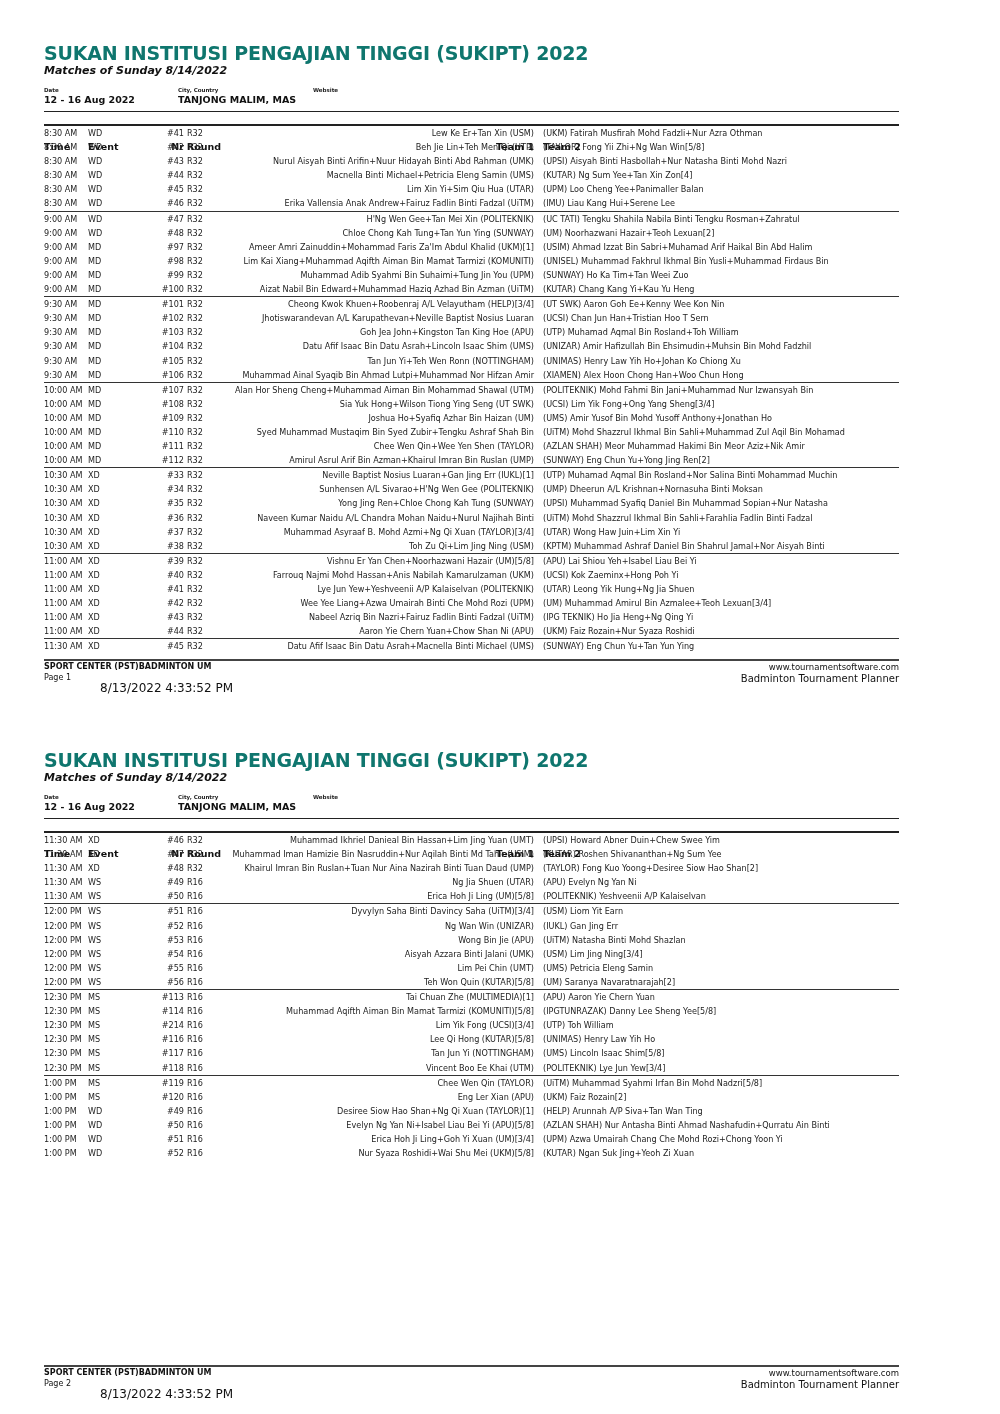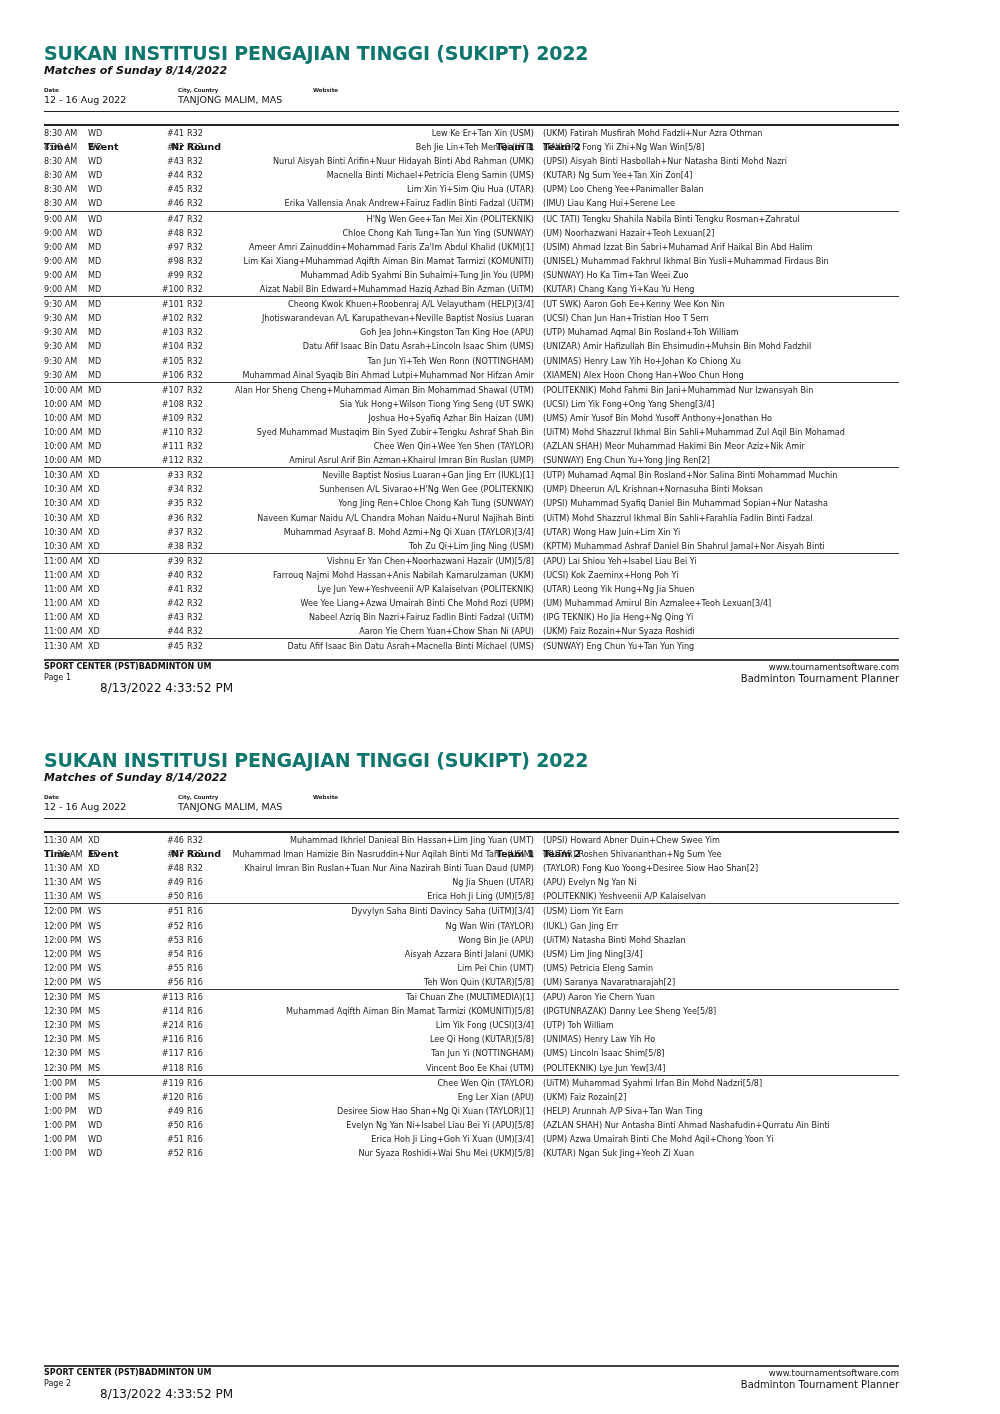--- a/index.html
+++ b/index.html
@@ -2,21 +2,21 @@
 <html><head>
 <meta charset="utf-8">
 <style>
   html, body { margin: 0; padding: 0; background: #ffffff; }
   body { width: 1000px; height: 1414px; position: relative; font-family: "DejaVu Sans", sans-serif; color: #111; overflow: hidden; }
   .page { position: absolute; left: 44px; width: 855px; }
   .title { font-family: "DejaVu Sans", sans-serif; font-weight: bold; font-size: 19px; letter-spacing: -0.2px; line-height: 22px; color: #0f766e; white-space: nowrap; }
   .subtitle { font-family: "DejaVu Sans", sans-serif; font-weight: bold; font-style: italic; font-size: 11px; line-height: 13px; color: #111; }
   .meta { position: relative; height: 24px; margin-top: 10px; }
   .meta .lbl { position: absolute; top: 0; font-size: 5.5px; font-weight: bold; color: #222; }
-  .meta .val { position: absolute; top: 7px; font-size: 9.5px; font-weight: normal; color: #111; white-space: nowrap; }
+  .meta .val { position: absolute; top: 7px; font-size: 9.5px; font-weight: bold; color: #111; white-space: nowrap; }
   .hdr { position: relative; height: 12px; border-top: 1px solid #222; border-bottom: 2px solid #222; }
   .hdr span { position: absolute; top: 0; font-size: 9.5px; font-weight: bold; line-height: 12px; white-space: nowrap; margin-top: 29px; }
   .rows { position: relative; }
   .row { position: relative; height: 14.1px; font-family: "DejaVu Sans", sans-serif; font-size: 8.1px; line-height: 14px; color: #222; white-space: nowrap; }
   .row.grp { border-top: 1px solid #333; }
   .row span { position: absolute; top: 0; }
   .c-time { left: 0; }
   .c-event { left: 44px; }
   .c-nr { left: 108px; width: 32px; text-align: right; }
   .c-round { left: 143px; }
@@ -428,21 +428,21 @@
         <span class="c-nr">#51</span>
         <span class="c-round">R16</span>
         <span class="c-t1">Dyvylyn Saha Binti Davincy Saha (UiTM)[3/4]</span>
         <span class="c-t2">(USM) Liom Yit Earn</span>
       </div>
       <div class="row">
         <span class="c-time">12:00 PM</span>
         <span class="c-event">WS</span>
         <span class="c-nr">#52</span>
         <span class="c-round">R16</span>
-        <span class="c-t1">Ng Wan Win (TAYLOR)</span>
+        <span class="c-t1">Ng Wan Win (UNIZAR)</span>
         <span class="c-t2">(IUKL) Gan Jing Err</span>
       </div>
       <div class="row">
         <span class="c-time">12:00 PM</span>
         <span class="c-event">WS</span>
         <span class="c-nr">#53</span>
         <span class="c-round">R16</span>
         <span class="c-t1">Wong Bin Jie (APU)</span>
         <span class="c-t2">(UiTM) Natasha Binti Mohd Shazlan</span>
       </div>
@@ -549,21 +549,21 @@
         <span class="c-round">R16</span>
         <span class="c-t1">Evelyn Ng Yan Ni+Isabel Liau Bei Yi (APU)[5/8]</span>
         <span class="c-t2">(AZLAN SHAH) Nur Antasha Binti Ahmad Nashafudin+Qurratu Ain Binti</span>
       </div>
       <div class="row">
         <span class="c-time">1:00 PM</span>
         <span class="c-event">WD</span>
         <span class="c-nr">#51</span>
         <span class="c-round">R16</span>
         <span class="c-t1">Erica Hoh Ji Ling+Goh Yi Xuan (UM)[3/4]</span>
-        <span class="c-t2">(UPM) Azwa Umairah Binti Che Mohd Aqil+Chong Yoon Yi</span>
+        <span class="c-t2">(UPM) Azwa Umairah Chang Che Mohd Rozi+Chong Yoon Yi</span>
       </div>
       <div class="row">
         <span class="c-time">1:00 PM</span>
         <span class="c-event">WD</span>
         <span class="c-nr">#52</span>
         <span class="c-round">R16</span>
         <span class="c-t1">Nur Syaza Roshidi+Wai Shu Mei (UKM)[5/8]</span>
         <span class="c-t2">(KUTAR) Ngan Suk Jing+Yeoh Zi Xuan</span>
       </div>
     </div>

